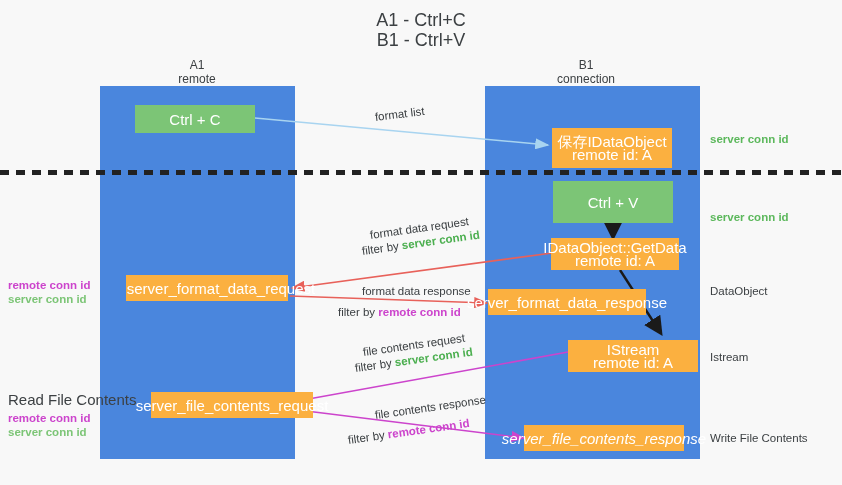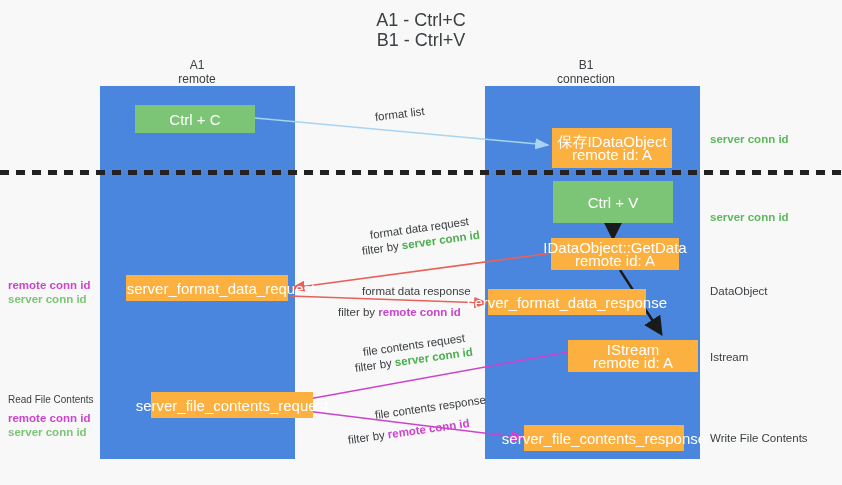--- a/index.html
+++ b/index.html
@@ -65,21 +65,21 @@
 
   
   .side{
     position:absolute;font-size:11.5px;line-height:14px;white-space:nowrap;
   }
   .side.green{color:#5cb85c;font-weight:bold;}
   .side.plain{color:#3c4043;}
   .stack{position:absolute;font-size:11.5px;line-height:14px;font-weight:bold;white-space:nowrap;}
   .stack .r{color:#cc44cc;display:block;}
   .stack .s{color:#7cc576;display:block;}
-  .plainlbl{position:absolute;font-size:10px;color:#3c4043;white-space:nowrap;line-height:14px;text-align:center;}
+  .plainlbl{position:absolute;font-size:15px;color:#3c4043;white-space:nowrap;line-height:14px;text-align:center;}
 </style>
 </head>
 <body>
 
 <div class="canvas">
 
   <div class="title">
     <div>A1 - Ctrl+C</div>
     <div>B1 - Ctrl+V</div>
   </div>
@@ -157,21 +157,21 @@
 
   <div class="box orange" style="left:568px;top:340px;width:130px;height:32px;flex-direction:column;">
     <span class="two">IStream</span>
     <span class="two">remote id: A</span>
   </div>
 
   <div class="box orange" style="left:488px;top:289px;width:158px;height:26px;">
     <span>server_format_data_response</span>
   </div>
 
-  <div class="box orange" style="left:524px;top:425px;width:160px;height:26px;">
+  <div class="box orange" style="left:524px;top:425px;width:160px;height:26px;font-style:italic;">
     <span>server_file_contents_response</span>
   </div>
 
   <div class="midlabel rot-up2" style="left:375px;top:110px;">format list</div>
 
   <div class="midlabel rot-up" style="left:370px;top:228px;">format data request</div>
   <div class="midlabel rot-up" style="left:362px;top:244px;">
     <span>filter by </span><span class="grn">server conn id</span>
   </div>
 

